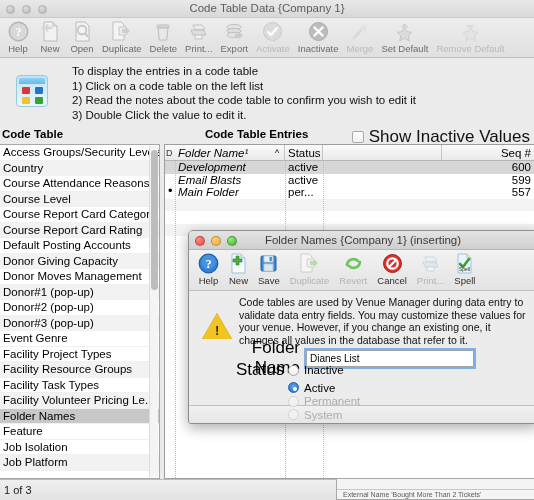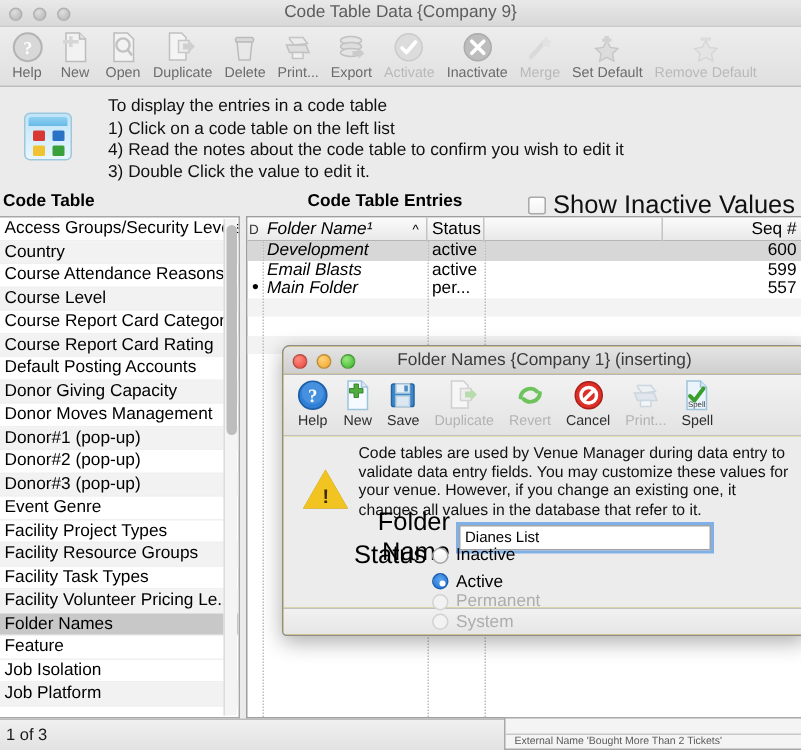--- a/index.html
+++ b/index.html
@@ -215,21 +215,21 @@
 <body>
 
 <div id="app">
 
   <div class="titlebar">
     <div class="tl-lights">
       <span class="tl"></span>
       <span class="tl"></span>
       <span class="tl"></span>
     </div>
-    <div class="win-title">Code Table Data {Company 9}</div>
+    <div class="win-title">Code Table Data {Company 1}</div>
   </div>
 
   <div class="toolbar">
 
     <div class="tbtn">
       <span class="ic">
         <svg width="21" height="21" viewBox="0 0 21 21">
             <circle cx="10.5" cy="10.5" r="9.3" fill="#d8d8d8" stroke="#b4b4b4" stroke-width="1.4"></circle>
             <text x="10.5" y="15" font-size="12" font-family="Liberation Serif, serif" font-weight="bold" fill="#fff" text-anchor="middle">?</text>
           </svg>
@@ -358,21 +358,21 @@
     <div class="instr-icon">
       <div class="bar"></div>
       <div class="sq" style="left:5px;  top:11px; background:#d83a33;"></div>
       <div class="sq" style="left:18px; top:11px; background:#2a72c6;"></div>
       <div class="sq" style="left:5px;  top:21px; background:#f1c233;"></div>
       <div class="sq" style="left:18px; top:21px; background:#3aa03a;"></div>
     </div>
     <div class="instr-lines">
       <div>To display the entries in a code table</div>
       <div>1) Click on a code table on the left list</div>
-      <div>4) Read the notes about the code table to confirm you wish to edit it</div>
+      <div>2) Read the notes about the code table to confirm you wish to edit it</div>
       <div>3) Double Click the value to edit it.</div>
     </div>
   </div>
 
   <div class="hdr-row">
     <div class="hdr-label" id="codeTableHdr">Code Table</div>
     <div class="hdr-label" id="entriesHdr">Code Table Entries</div>
     <div class="chk-wrap">
       <span class="chkbox"></span>
       <span class="chk-label">Show Inactive Values</span>

